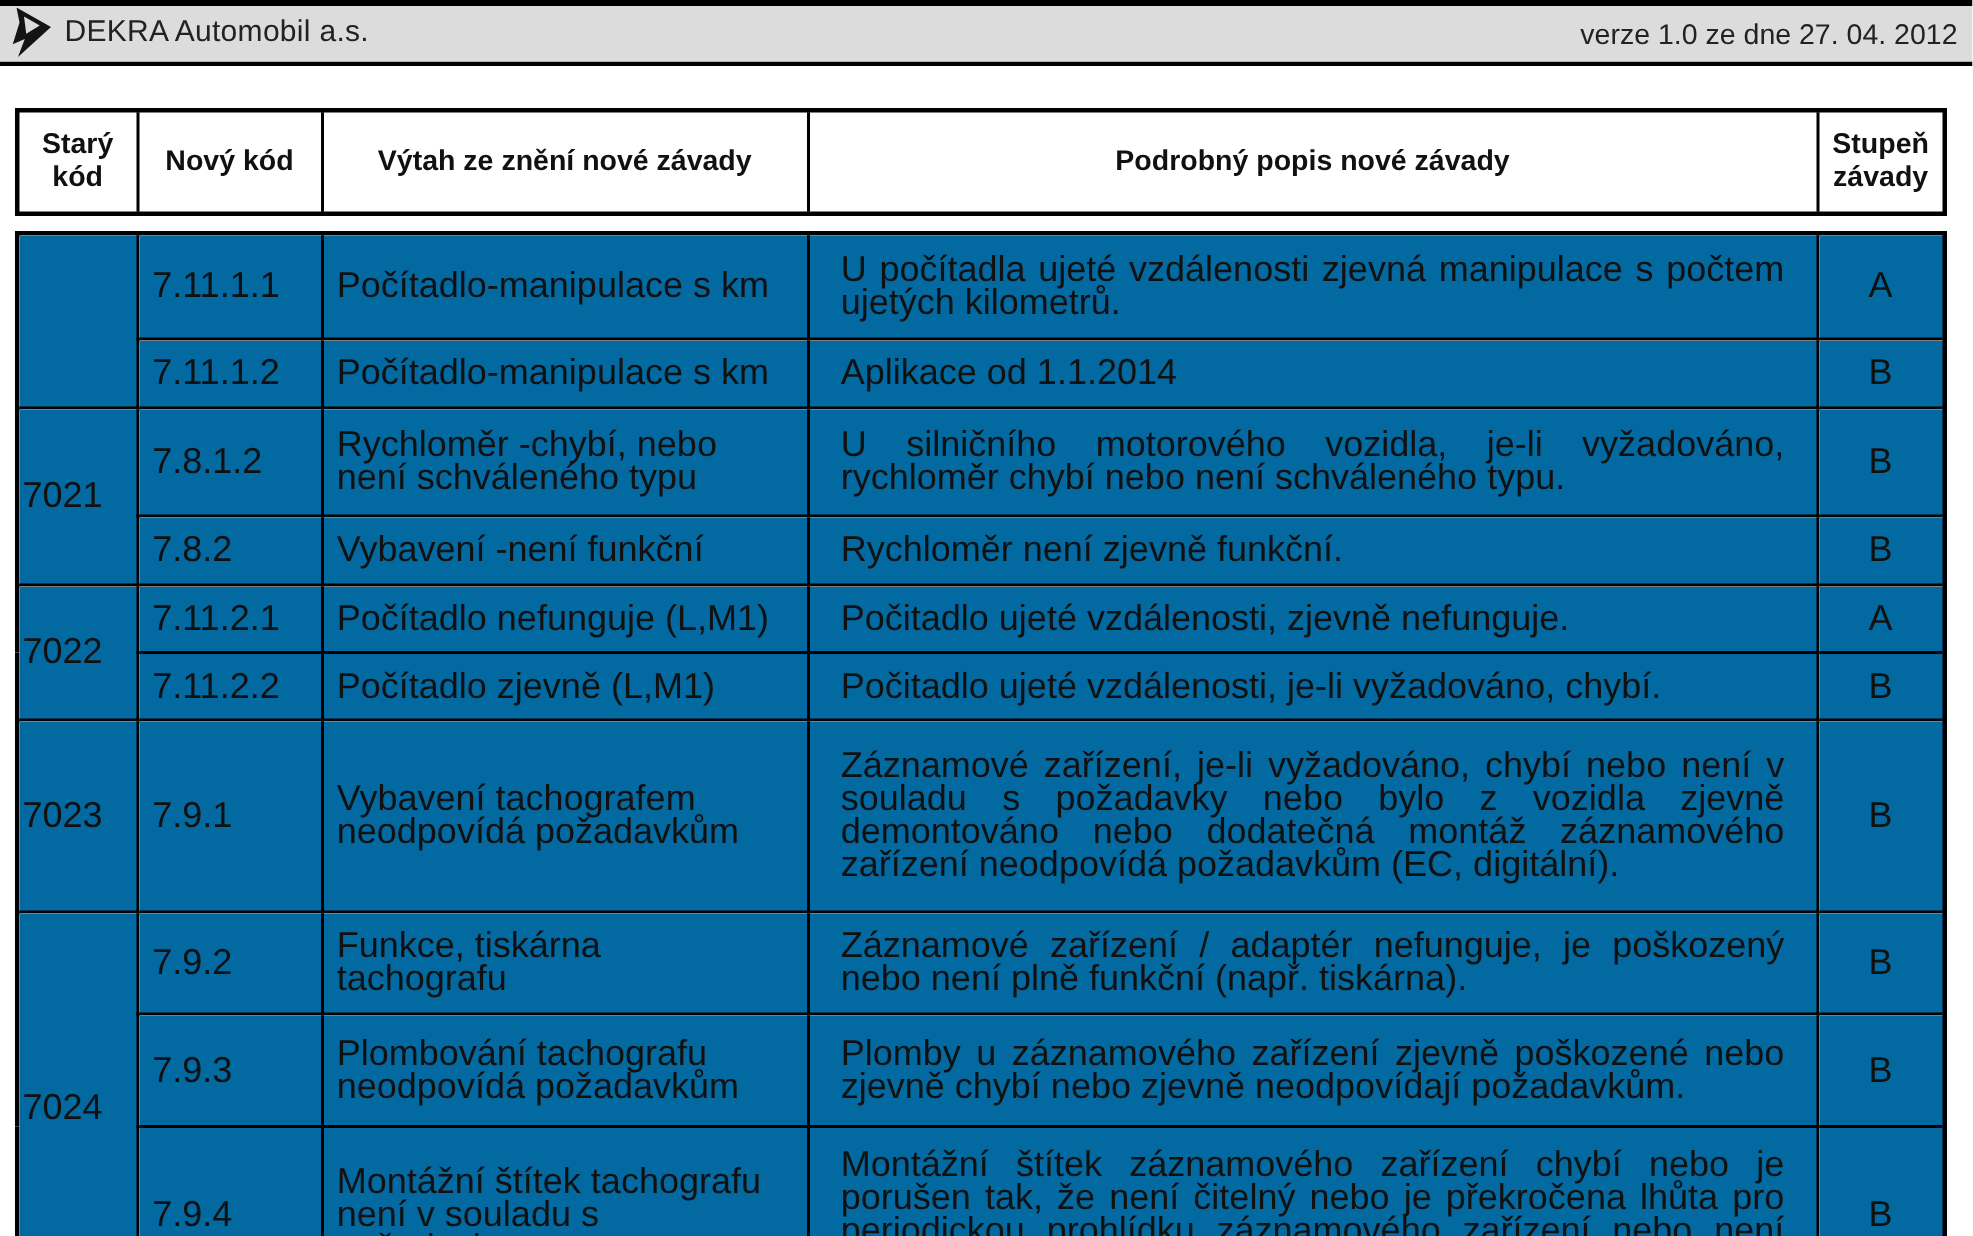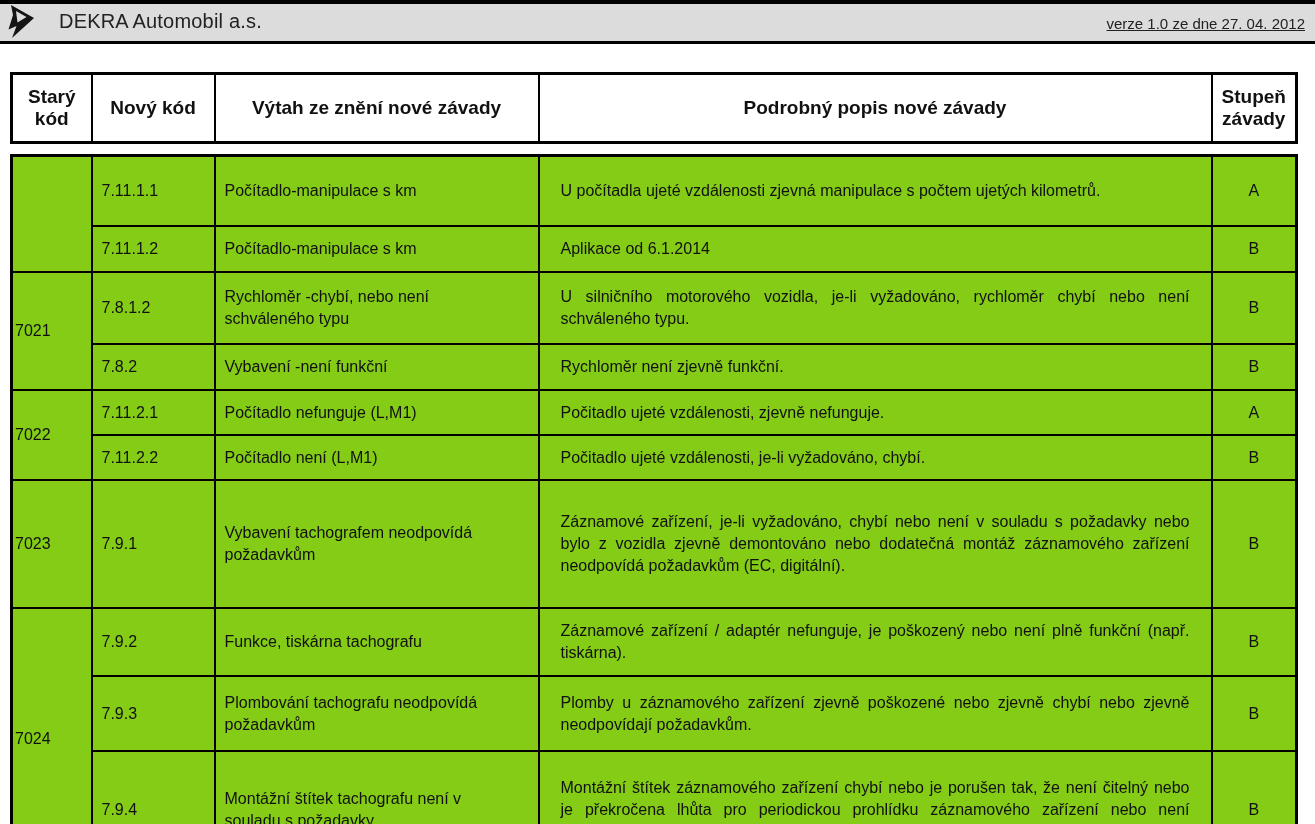--- a/index.html
+++ b/index.html
@@ -15,33 +15,32 @@
   .band {
     height: 37px;
     background: #dcdcdc;
     display: flex;
     align-items: center;
     justify-content: space-between;
     padding: 0 10px 0 8px;
     position: relative;
   }
   .band-rule { height: 3px; background: #000; }
-  .brand { display: flex; align-items: flex-start; gap: 24px; }
+  .brand { display: flex; align-items: flex-start; gap: 8px; }
   .logo-wrap { width: 27px; height: 34px; margin-top: -1px; }
   .company {
     font-size: 20px;
     color: #222;
     letter-spacing: 0.2px;
     padding-top: 4px;
   }
   .version {
-    font-size: 15px;
+    font-size: 19px;
     color: #222;
     padding-top: 2px;
-    text-decoration: underline;
   }
   
   table.doc {
     border-collapse: collapse;
     table-layout: fixed;
     width: 1285px;
     margin-left: 10px;
   }
   table.doc td, table.doc th {
     border: 2px solid #000;
@@ -54,24 +53,24 @@
     font-size: 19px;
     font-weight: bold;
     text-align: center;
     vertical-align: middle;
     line-height: 1.18;
     padding: 0 4px;
     background: #fff;
   }
   .body-table { margin-top: 10px; }
   .body-table td {
-    font-size: 16px;
+    font-size: 24px;
     vertical-align: middle;
     line-height: 22px;
-    background: #84cc16;
+    background: #0369a1;
   }
   .c-old  { padding: 0 2px; }
   .c-new  { text-align: left; padding: 0 4px 0 9px; }
   .c-sum  { text-align: left; padding: 2px 22px 2px 9px; }
   .c-desc { text-align: justify; padding: 3px 21px; }
   .c-sev  { text-align: center; padding: 0 2px; }
   tr.h62  > td { height: 62px; }
   tr.h38  > td { height: 38px; }
   tr.h64  > td { height: 64px; }
   tr.h37  > td { height: 37px; margin-top: 43px; }
@@ -130,21 +129,21 @@
     <tr class="h62">
       <td class="c-old" rowspan="2"></td>
       <td class="c-new">7.11.1.1</td>
       <td class="c-sum">Počítadlo-manipulace s km</td>
       <td class="c-desc">U počítadla ujeté vzdálenosti zjevná manipulace s počtem ujetých kilometrů.</td>
       <td class="c-sev">A</td>
     </tr>
     <tr class="h38">
       <td class="c-new">7.11.1.2</td>
       <td class="c-sum">Počítadlo-manipulace s km</td>
-      <td class="c-desc">Aplikace od 6.1.2014</td>
+      <td class="c-desc">Aplikace od 1.1.2014</td>
       <td class="c-sev">B</td>
     </tr>
 
     <tr class="h64">
       <td class="c-old" rowspan="2">7021</td>
       <td class="c-new">7.8.1.2</td>
       <td class="c-sum">Rychloměr -chybí, nebo není schváleného typu</td>
       <td class="c-desc">U silničního motorového vozidla, je-li vyžadováno, rychloměr chybí nebo není schváleného typu.</td>
       <td class="c-sev">B</td>
     </tr>
@@ -157,21 +156,21 @@
 
     <tr class="h37">
       <td class="c-old" rowspan="2">7022</td>
       <td class="c-new">7.11.2.1</td>
       <td class="c-sum">Počítadlo nefunguje (L,M1)</td>
       <td class="c-desc">Počitadlo ujeté vzdálenosti, zjevně nefunguje.</td>
       <td class="c-sev">A</td>
     </tr>
     <tr class="h37">
       <td class="c-new">7.11.2.2</td>
-      <td class="c-sum">Počítadlo není (L,M1)</td>
+      <td class="c-sum">Počítadlo zjevně (L,M1)</td>
       <td class="c-desc">Počitadlo ujeté vzdálenosti, je-li vyžadováno, chybí.</td>
       <td class="c-sev">B</td>
     </tr>
 
     <tr class="h120">
       <td class="c-old">7023</td>
       <td class="c-new">7.9.1</td>
       <td class="c-sum">Vybavení tachografem neodpovídá požadavkům</td>
       <td class="c-desc">Záznamové zařízení, je-li vyžadováno, chybí nebo není v souladu s požadavky nebo bylo z vozidla zjevně demontováno nebo dodatečná montáž záznamového zařízení neodpovídá požadavkům (EC, digitální).</td>
       <td class="c-sev">B</td>

